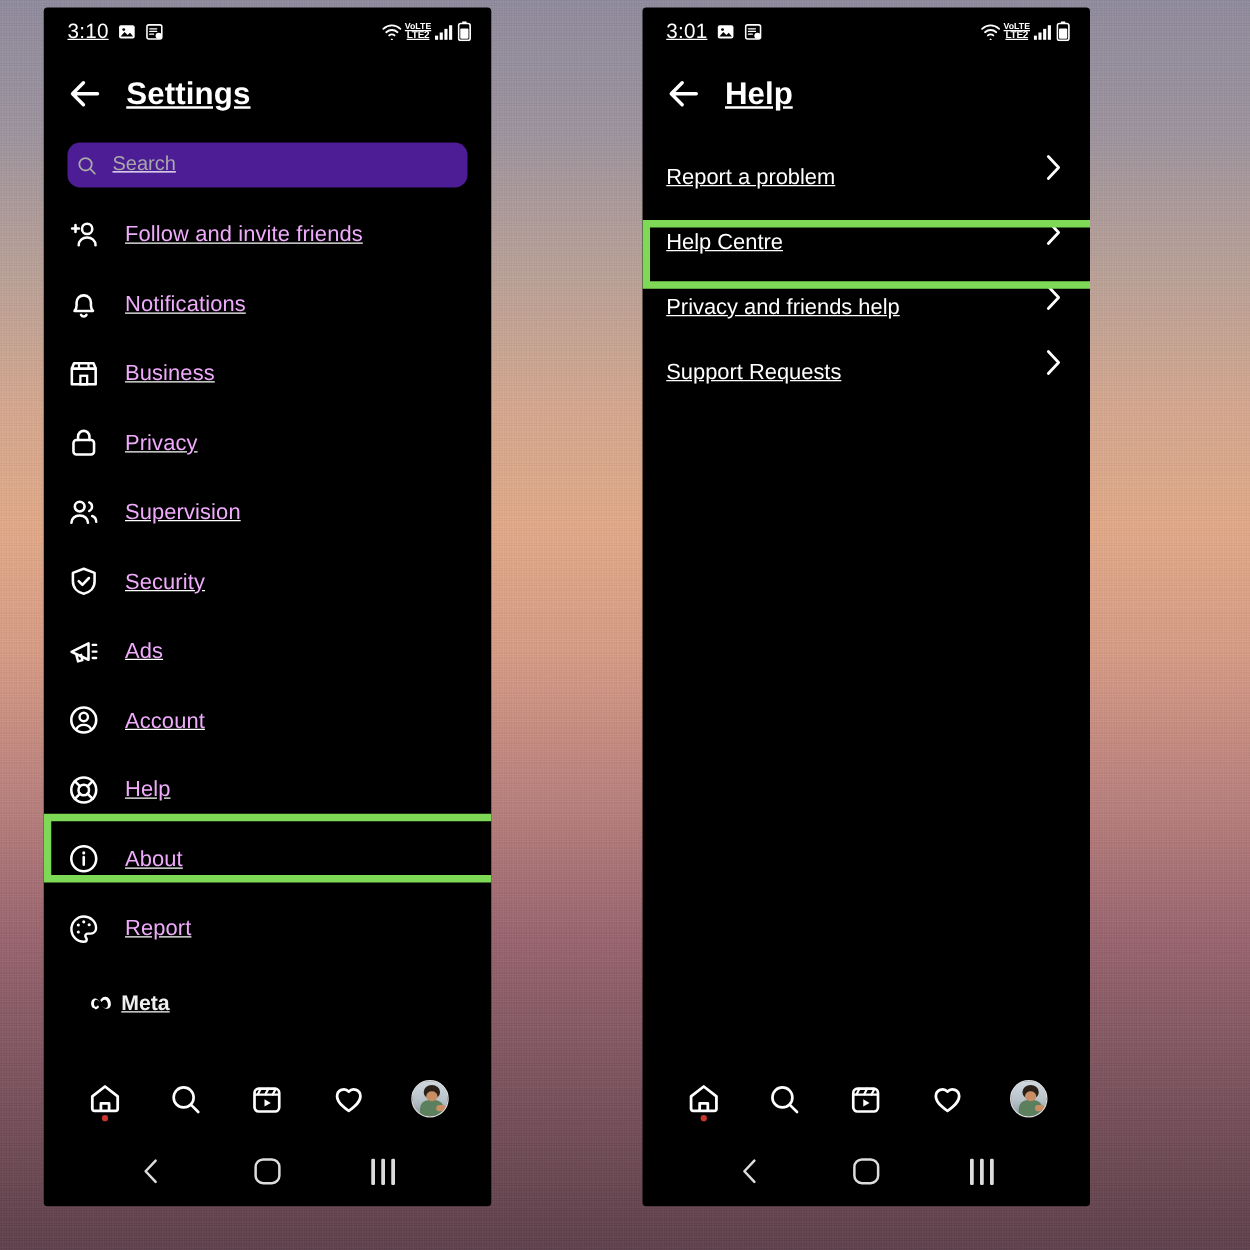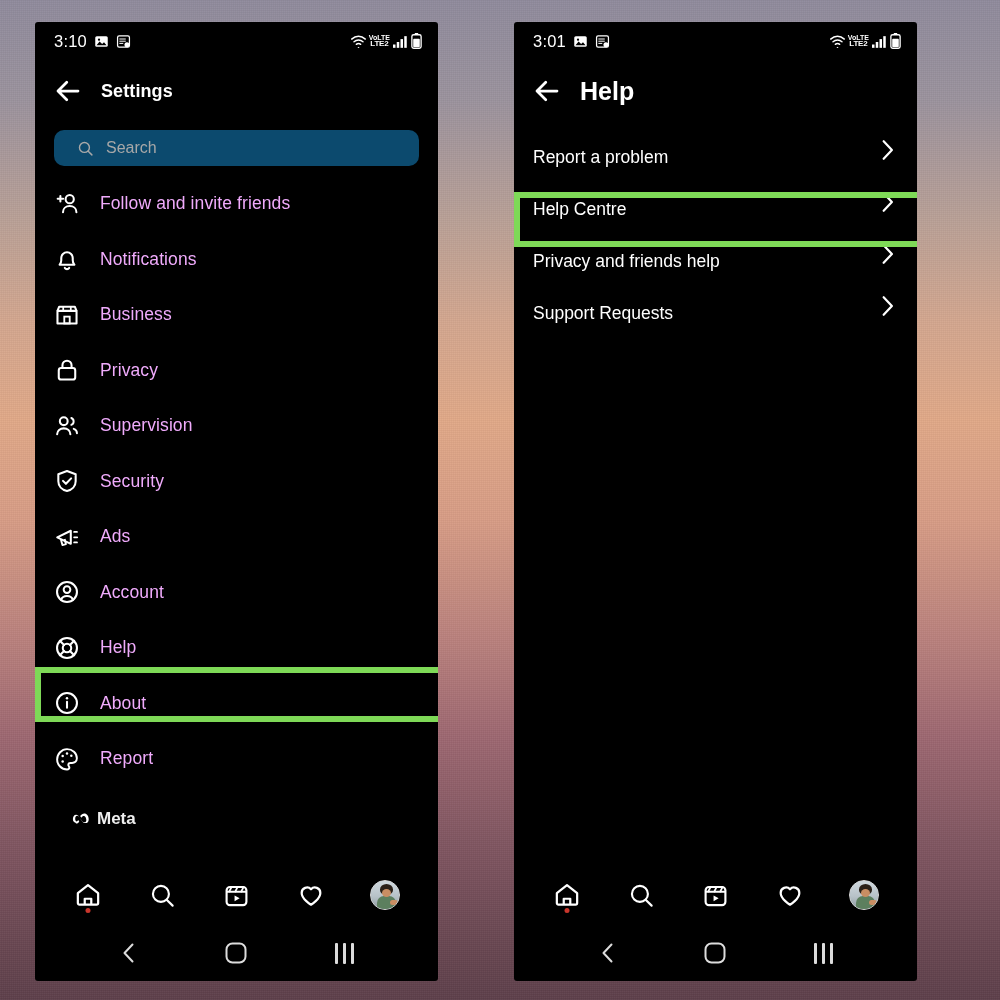--- a/index.html
+++ b/index.html
@@ -33,27 +33,28 @@
     position: absolute;
     inset: 0;
     background-image:
       repeating-linear-gradient(0deg, rgba(255,255,255,0.025) 0 1px, rgba(0,0,0,0.02) 1px 2px),
       repeating-linear-gradient(90deg, rgba(255,255,255,0.02) 0 1px, rgba(0,0,0,0.018) 1px 2px);
     pointer-events: none;
   }
 
   .phone {
     position: absolute;
-    top: 22px;
-    width: 403px;
+    top: 6px;
+    width: 358px;
     height: 959px;
     background: #000000;
     border-radius: 3px;
     overflow: hidden;
     color: #ffffff;
+    text-decoration: underline;
   }
   .phone-left  { left: 35px; }
   .phone-right { left: 514px; }
 
   
   .statusbar {
     height: 38px;
     display: flex;
     align-items: center;
     justify-content: space-between;
@@ -73,33 +74,33 @@
 
   
   .header {
     display: flex;
     align-items: center;
     height: 62px;
     padding: 0 18px;
     gap: 18px;
   }
   .back-arrow { width: 30px; height: 30px; flex: 0 0 auto; cursor: pointer; }
-  .page-title { font-size: 18px; font-weight: 700; letter-spacing: .1px; }
+  .page-title { font-size: 25px; font-weight: 700; letter-spacing: .1px; }
   .page-title-help { font-size: 25px; font-weight: 700; }
 
   
   .search-wrap { padding: 8px 19px 0 19px; }
   .search-box {
     height: 36px;
-    background: #0c4a6e;
+    background: #4c1d95;
     border-radius: 10px;
     display: flex;
     align-items: center;
     gap: 12px;
-    padding: 0 23px;
+    padding: 0 7px;
   }
   .search-text { font-size: 16px; color: #a8a8a8; }
 
   
   .settings-list { padding-top: 10px; }
   .srow {
     display: flex;
     align-items: center;
     gap: 20px;
     height: 55.5px;

